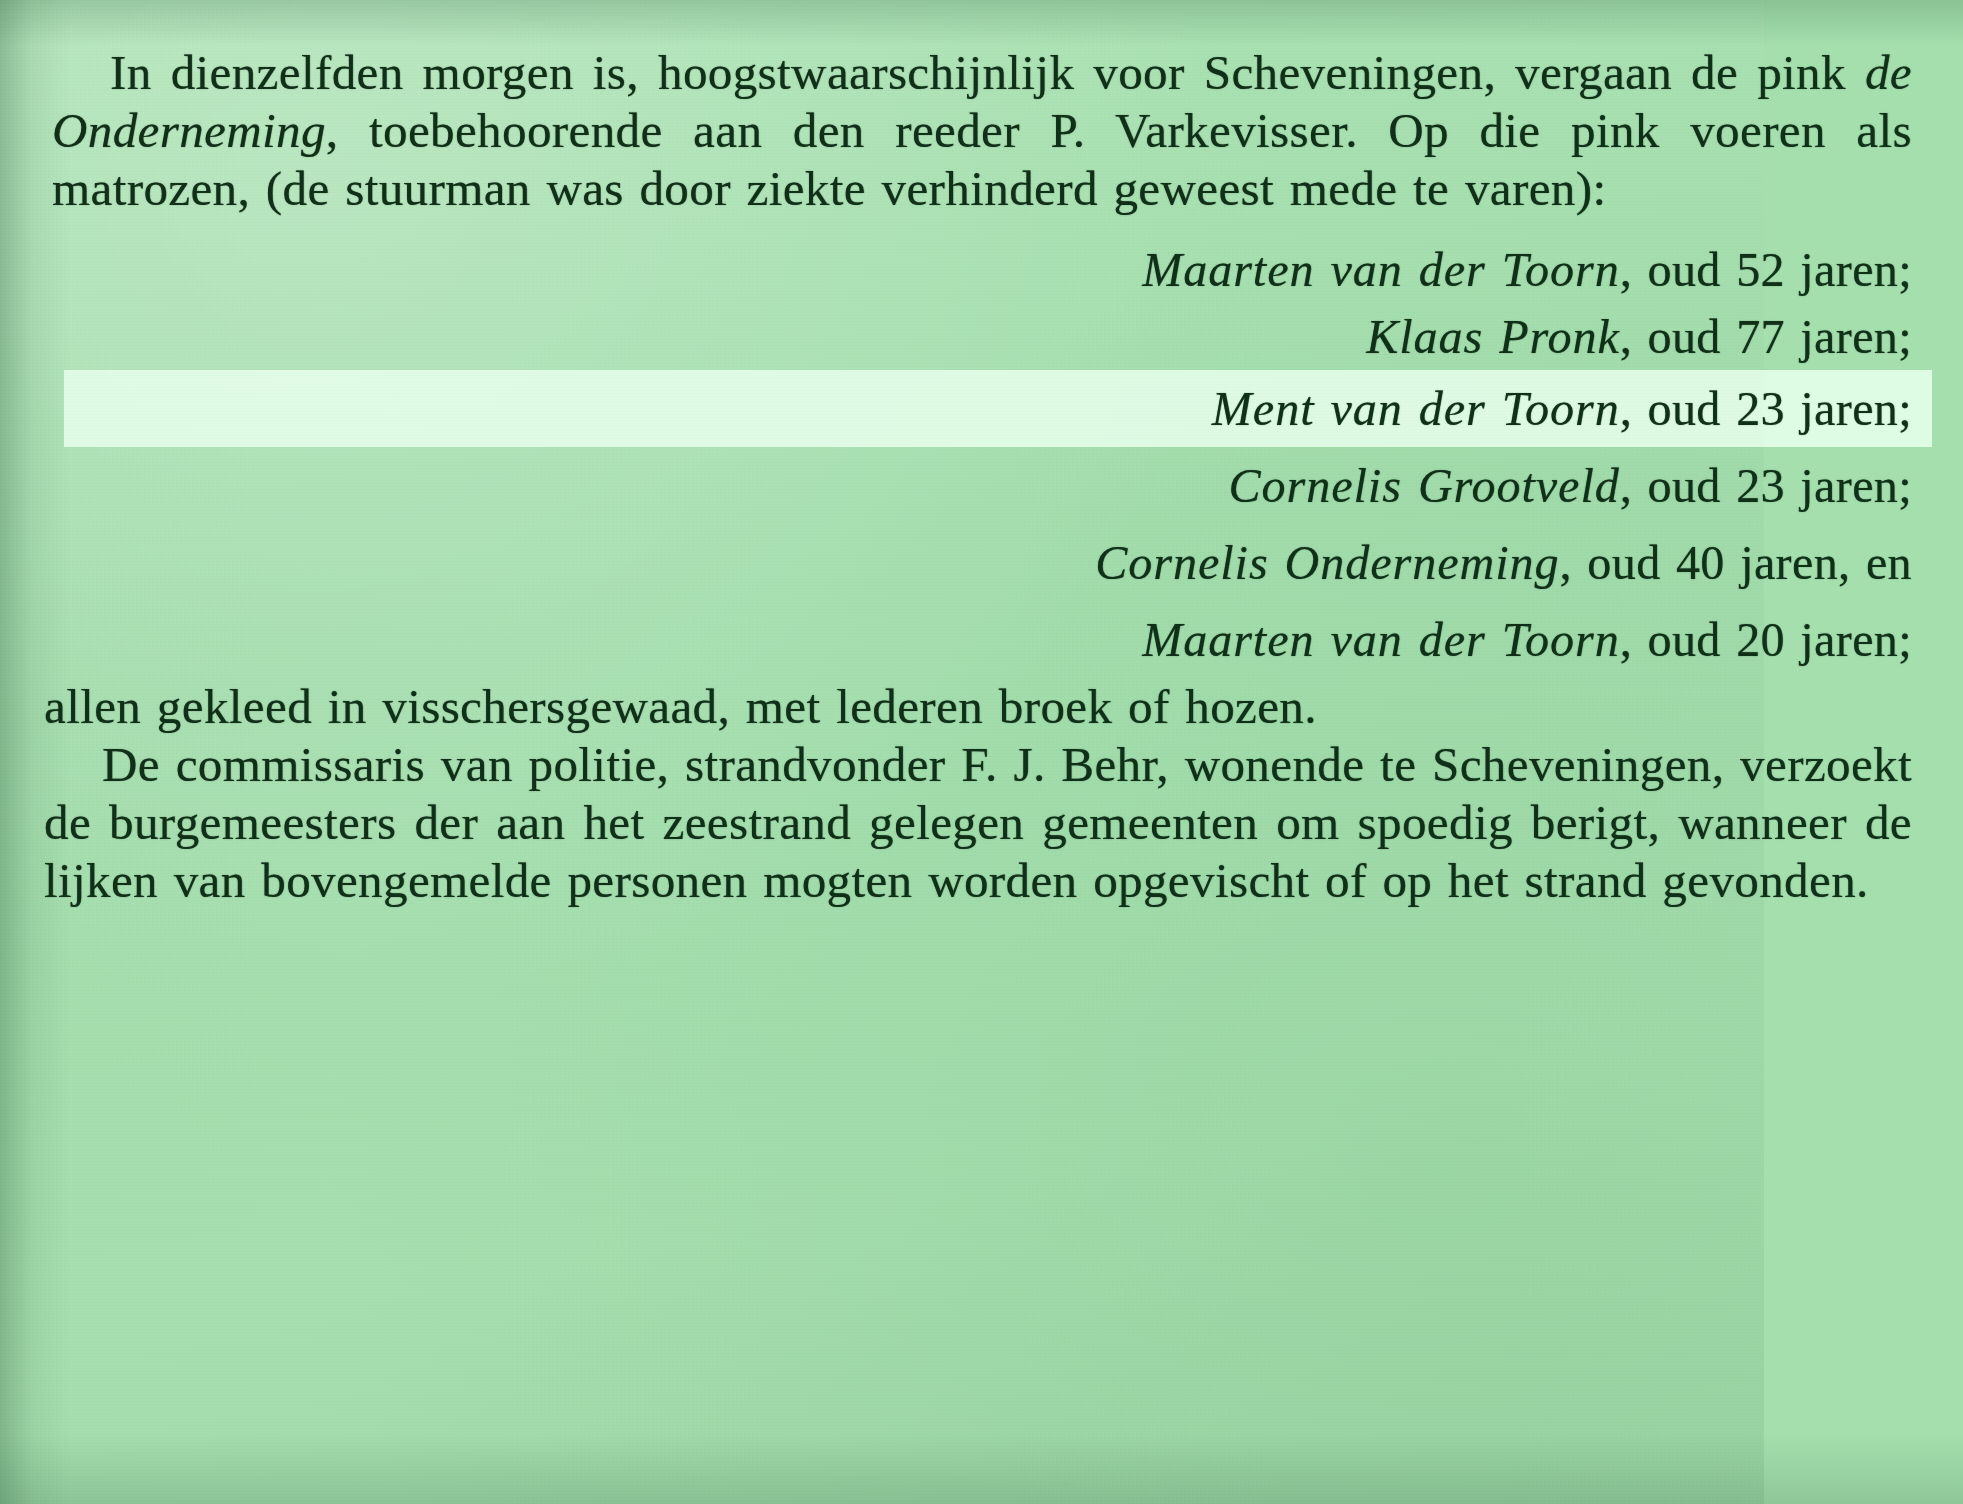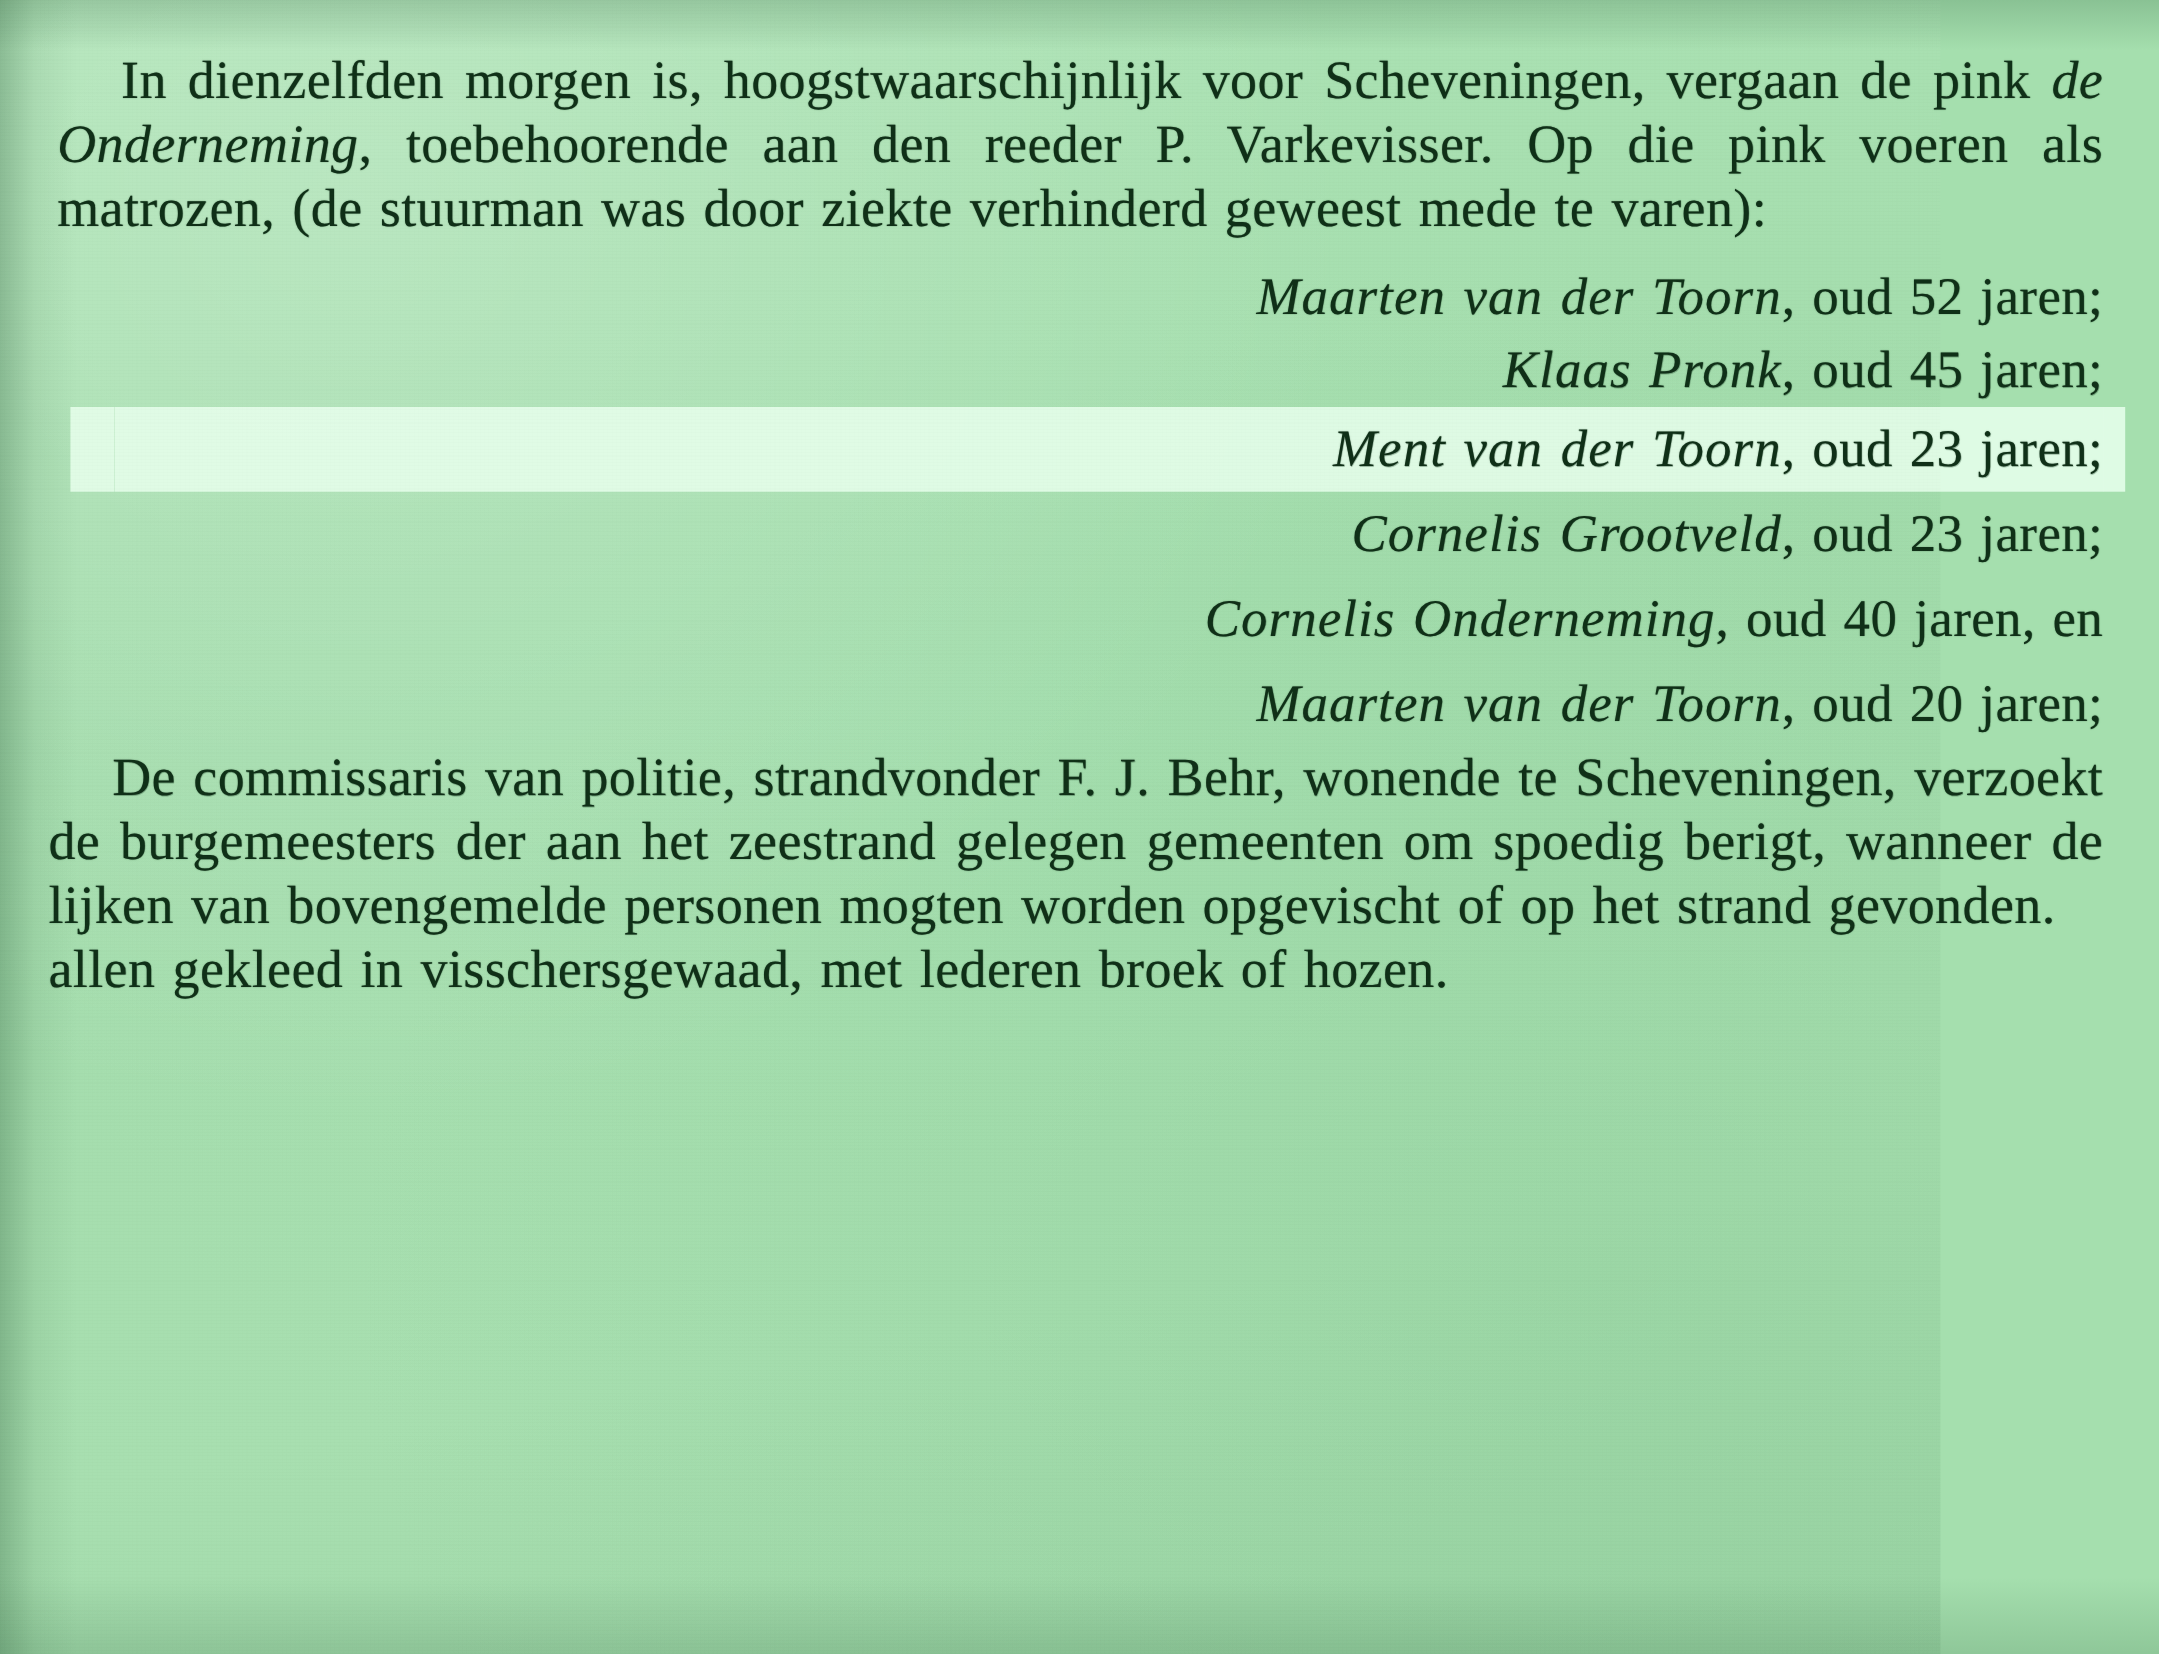--- a/index.html
+++ b/index.html
@@ -130,27 +130,27 @@
   <div class="top-smudge"></div>
   <div class="left-smudge"></div>
   <div class="bottom-smudge"></div>
 
   <div class="text-column">
 
     <p class="para first"><span>In dienzelfden morgen is, hoogstwaarschijnlijk voor Scheveningen, vergaan de pink </span><span class="italic-name">de Onderneming</span><span>, toebehoorende aan den reeder P. Varkevisser.  Op die pink voeren als matrozen, (de stuurman was door ziekte verhinderd geweest mede te varen):</span></p>
 
     <ul class="crew">
       <li><span class="nm">Maarten van der Toorn</span><span>, oud 52 jaren;</span></li>
-      <li><span class="nm">Klaas Pronk</span><span>, oud 45 jaren;</span></li>
+      <li><span class="nm">Klaas Pronk</span><span>, oud 77 jaren;</span></li>
       <li class="highlight spaced"><span class="nm">Ment van der Toorn</span><span>, oud 23 jaren;</span></li>
       <li class="spaced"><span class="nm">Cornelis Grootveld</span><span>, oud 23 jaren;</span></li>
       <li class="spaced"><span class="nm">Cornelis Onderneming</span><span>, oud 40 jaren, en</span></li>
       <li class="spaced"><span class="nm">Maarten van der Toorn</span><span>, oud 20 jaren;</span></li>
     </ul>
 
+    <p class="para no-indent after-list" style="margin-left:-8px;">allen gekleed in visschersgewaad, met lederen broek of hozen.</p>
+
     <p class="para first para-block" style="margin-left:-8px;">De commissaris van politie, strandvonder F. J. Behr, wonende te Scheveningen, verzoekt de burgemeesters der aan het zeestrand gelegen gemeenten om spoedig berigt, wanneer de lijken van bovengemelde personen mogten worden opgevischt of op het strand gevonden.</p>
-
-    <p class="para no-indent after-list" style="margin-left:-8px;">allen gekleed in visschersgewaad, met lederen broek of hozen.</p>
 
   </div>
 
   <div class="grain"></div>
 </div>
 
 </body></html>

